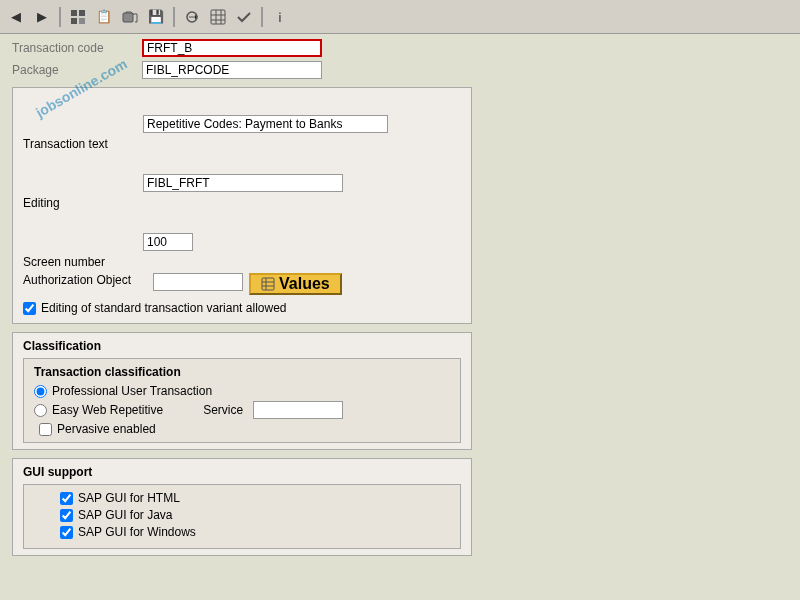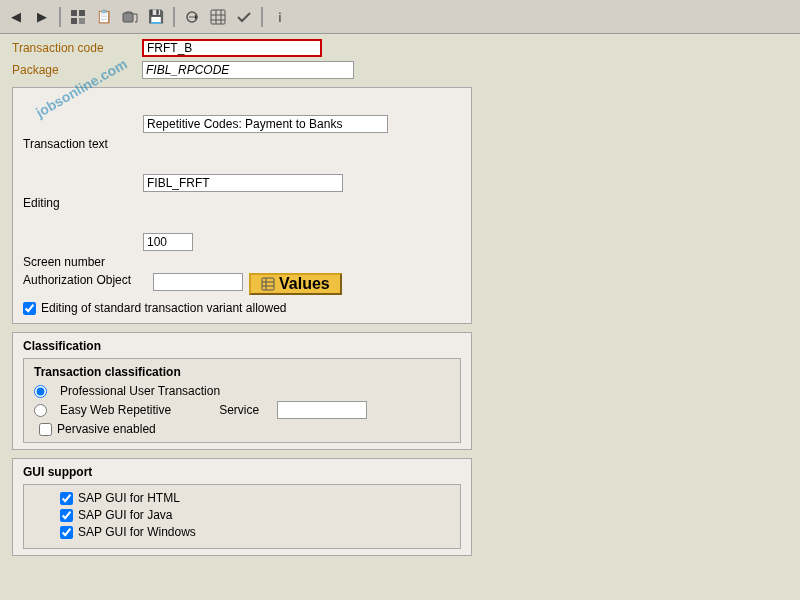--- a/index.html
+++ b/index.html
@@ -46,21 +46,21 @@
       margin-bottom: 8px;
     }
     .field-row {
       display: flex;
       align-items: center;
       margin-bottom: 4px;
     }
     .field-label {
       width: 130px;
       font-size: 12px;
-      color: #a16207;
+      color: #737373;
     }
     .field-input {
       border: 1px solid #999;
       background: #fff;
       padding: 1px 3px;
       font-size: 12px;
       height: 18px;
     }
     .field-input-wide {
       width: 200px;
@@ -144,21 +144,20 @@
     .tc-title {
       font-size: 12px;
       font-weight: bold;
       margin-bottom: 5px;
     }
     .radio-row {
       display: flex;
       align-items: center;
       margin-bottom: 3px;
       font-size: 12px;
-      gap: 8px;
     }
     .radio-row input[type=radio] {
       margin-right: 5px;
     }
     .service-input {
       border: 1px solid #999;
       background: #fff;
       padding: 1px 3px;
       font-size: 12px;
       height: 18px;
@@ -283,21 +282,21 @@
 
 <div class="form-area">
 
   <div class="top-fields">
     <div class="field-row">
       <span class="field-label">Transaction code</span>
       <input class="field-input field-input-wide" type="text" value="FRFT_B" style="border: 2px solid rgb(204, 0, 0); background: rgb(255, 255, 255); width: 180px;">
     </div>
     <div class="field-row">
       <span class="field-label">Package</span>
-      <input class="field-input field-input-medium" type="text" value="FIBL_RPCODE" style="width: 212px; font-style: italic;">
+      <input class="field-input field-input-medium" type="text" value="FIBL_RPCODE" style="width: 180px;">
     </div>
   </div>
 
   <div class="top-section-box">
 
     <div class="inner-field-row">
       <span class="inner-label">Transaction text</span>
       <input type="text" value="Repetitive Codes: Payment to Banks" style="border: 1px solid rgb(153, 153, 153); background: rgb(255, 255, 255); font-size: 12px; height: 18px; width: 245px; padding: 1px 3px;">
     </div>
 

